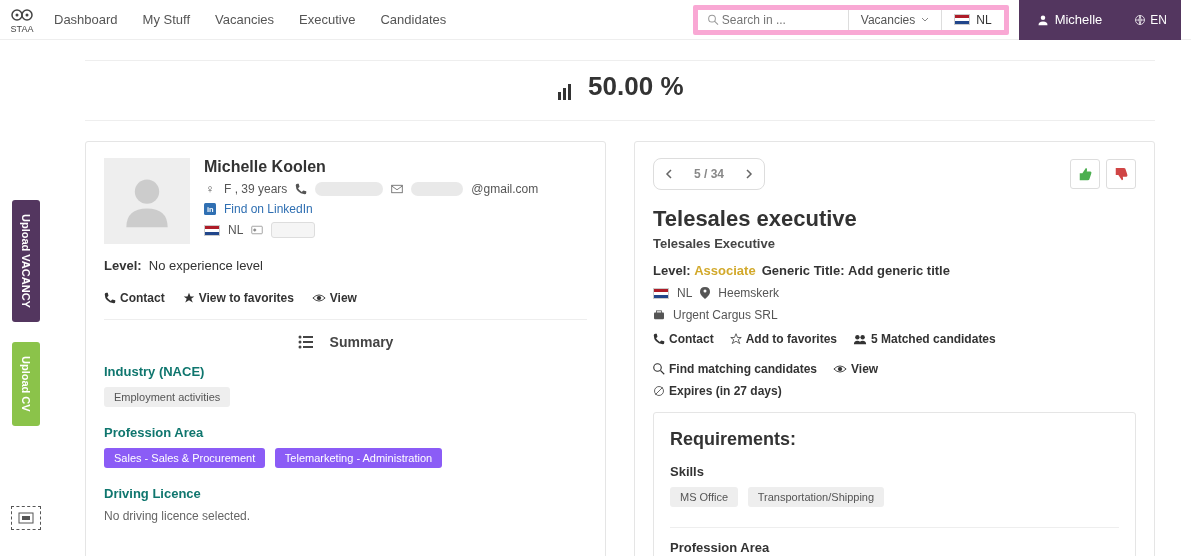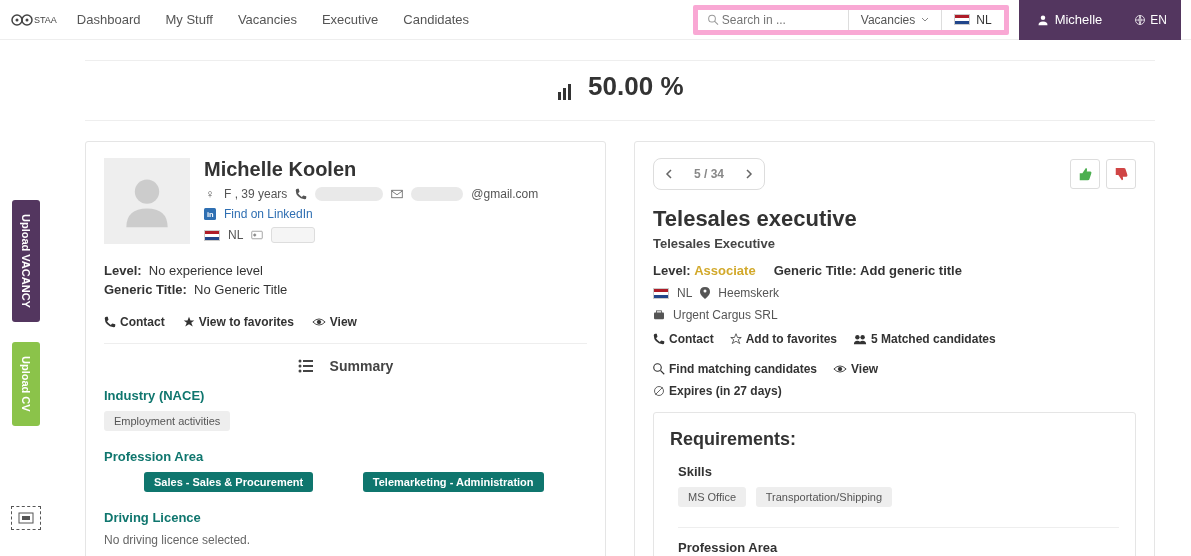--- a/index.html
+++ b/index.html
@@ -1,20 +1,20 @@
 <!DOCTYPE html>
 <html><head>
 <meta charset="utf-8">
 <style>
   * { box-sizing: border-box; margin: 0; padding: 0; }
   body { font-family: Arial, sans-serif; font-size: 13px; color: #333; background: #fff; }
   
   
   .topbar { display: flex; align-items: center; padding: 0 10px; height: 40px; border-bottom: 1px solid #eee; }
-  .logo { display: flex; flex-direction: row; align-items: center; margin-right: 20px; font-size: 9px; color: #444; }
+  .logo { display: flex; flex-direction: column; align-items: center; margin-right: 20px; font-size: 9px; color: #444; }
   .logo svg { width: 24px; height: 18px; }
   .nav-items { display: flex; gap: 25px; }
   .nav-items a { text-decoration: none; color: #555; font-size: 13px; cursor: pointer; }
   .topbar-right { margin-left: auto; display: flex; align-items: center; gap: 0; }
   .search-group { display: flex; border: 5px solid #f9a8d4; border-radius: 2px; height: 30px; }
   .search-box { display: flex; align-items: center; padding: 0 10px; width: 150px; font-size: 12px; color: #aaa; }
   .search-box input { border:none; outline:none; font-size:12px; width:100%; color:#555; }
   .search-select { display:flex; align-items:center; padding:0 12px; border-left:1px solid #ddd; font-size:12px; color:#555; gap:6px; }
   .country-sel { display:flex; align-items:center; padding:0 12px; border-left:1px solid #ddd; font-size:12px; gap:6px; }
   .flag-nl { width:16px; height:11px; display:inline-block; background: linear-gradient(to bottom, #AE1C28 33%, #fff 33%, #fff 66%, #21468B 66%); border:1px solid #ccc; }
@@ -35,21 +35,21 @@
   .perc-row .ico { display:inline-block; vertical-align:middle; margin-right:8px; }
 
   .cols { display:flex; gap:28px; }
   .panel { border:1px solid #e5e5e5; border-radius:3px; padding:16px 18px; flex:1; }
   .panel.right { flex:1; }
 
   
   .cand-head { display:flex; gap:14px; }
   .avatar { width:86px; height:86px; background:#eee; display:flex; align-items:center; justify-content:center; }
   .avatar svg { width:60px; height:60px; fill:#ccc; }
-  .cand-info h2 { font-size:20px; color:#333; margin-bottom:6px; }
+  .cand-info h2 { font-size:16px; color:#333; margin-bottom:6px; }
   .info-line { display:flex; align-items:center; gap:8px; font-size:12px; color:#555; margin-bottom:6px; flex-wrap:wrap; }
   .redacted { background:#e9e9e9; border-radius:10px; display:inline-block; }
   .redacted.phone { width:68px; height:14px; }
   .redacted.emailpre { width:52px; height:14px; }
   .redacted.badge { width:44px; height:16px; border-radius:3px; border:1px solid #ddd; background:#f5f5f5; }
   .linkedin-link { color:#2f6fb2; font-size:12px; }
   .ico-sm { width:12px; height:12px; display:inline-flex; align-items:center; justify-content:center; color:#555; }
 
   .meta-block { margin-top:14px; font-size:13px; }
   .meta-block .row { margin-bottom:4px; }
@@ -59,46 +59,46 @@
   .action-row .act { display:flex; align-items:center; gap:4px; cursor:pointer; font-weight:bold; }
 
   .summary-head { text-align:center; border-top:1px solid #eee; padding-top:14px; margin-top:4px; font-weight:bold; font-size:14px; color:#444; display:flex; align-items:center; justify-content:center; gap:16px; }
 
   .sect { margin-top:14px; }
   .sect h4 { font-size:13px; font-weight:bold; color:#0f766e; margin-bottom:8px; }
   .note { font-size:12px; color:#666; }
 
   .tag { display:inline-block; padding:4px 10px; border-radius:3px; font-size:11px; margin-right:6px; margin-bottom:4px; }
   .tag.grey { background:#eee; color:#555; }
-  .tag.yellow { background:#0f766e; color:#fff; font-weight:bold;margin-left:40px; }
+  .tag.yellow { background:#8b5cf6; color:#fff; font-weight:normal; }
 
   
   .vac-nav { display:flex; align-items:center; justify-content:space-between; margin-bottom:16px; }
   .pager { display:flex; align-items:center; border:1px solid #ddd; border-radius:8px; overflow:hidden;font-weight:bold; }
   .pager .pbtn { width:30px; height:30px; display:flex; align-items:center; justify-content:center; cursor:pointer; color:#666; }
   .pager .pcount { padding:0 10px; font-size:12px; color:#888; }
   .thumbs { display:flex; gap:6px; }
   .thumb-btn { width:30px; height:30px; border:1px solid #ddd; border-radius:3px; display:flex; align-items:center; justify-content:center; cursor:pointer; }
   .thumb-btn.up { color:#4caf50; }
   .thumb-btn.down { color:#d04545; }
 
   .vac-title { font-size:22px; font-weight:bold; color:#333; margin-bottom:4px; }
   .vac-sub { font-size:13px; font-weight:bold; color:#444; margin-bottom:12px; }
-  .vac-meta { font-size:13px; margin-bottom:8px; display:flex; gap:18px; flex-wrap:wrap; }
+  .vac-meta { font-size:13px; margin-bottom:8px; display:flex; gap:6px; flex-wrap:wrap; }
   .vac-meta b { font-weight:bold; }
   .assoc { color:#d2a92b; font-weight:bold; }
   .vac-loc { display:flex; align-items:center; gap:8px; font-size:12px; color:#555; margin-bottom:8px; }
   .vac-comp { display:flex; align-items:center; gap:8px; font-size:12px; color:#555; margin-bottom:10px; }
   .vac-actions { display:flex; flex-wrap:wrap; gap:16px; font-size:12px; color:#333; font-weight:bold; margin-bottom:8px; }
   .vac-actions .act { display:flex; align-items:center; gap:4px; cursor:pointer; }
   .expires { display:flex; align-items:center; gap:4px; font-size:12px; color:#333; font-weight:bold; margin-bottom:14px; }
 
   .req-box { border:1px solid #e5e5e5; border-radius:3px; padding:16px; }
   .req-box h3 { font-size:18px; font-weight:bold; margin-bottom:14px; }
-  .req-sect { margin-bottom:16px; border-top:1px solid #eee; padding-top:12px;margin-left:8px; }
+  .req-sect { margin-bottom:16px; border-top:1px solid #eee; padding-top:12px; }
   .req-sect:first-of-type { border-top:none; padding-top:0; }
   .req-sect h5 { font-size:13px; font-weight:bold; margin-bottom:8px; }
 
   svg { vertical-align:middle; }
 </style>
 </head>
 <body>
 
 <div class="topbar">
   <div class="logo">
@@ -221,21 +221,20 @@
                 <rect x="1" y="3" width="14" height="10" rx="1"></rect>
                 <circle cx="5" cy="8" r="1.5" fill="#888"></circle>
               </svg>
             <span class="redacted badge"></span>
           </div>
         </div>
       </div>
 
       <div class="meta-block">
         <div class="row"><b>Level:</b>&nbsp;&nbsp;<span>No experience level</span></div>
-        <div class="row"><b>Generic Title:</b>&nbsp;&nbsp;<span>No Generic Title</span></div>
       </div>
 
       <div class="action-row">
         <div class="act">
           <svg width="12" height="12" viewBox="0 0 16 16" fill="#333">
               <path d="M3 1 Q1 1 1 3 Q1 13 13 15 Q15 15 15 13 L15 11 L11 10 L9 12 Q6 10 4 7 L6 5 L5 1 Z"></path>
             </svg>
           <span>Contact</span>
         </div>
         <div class="act">

